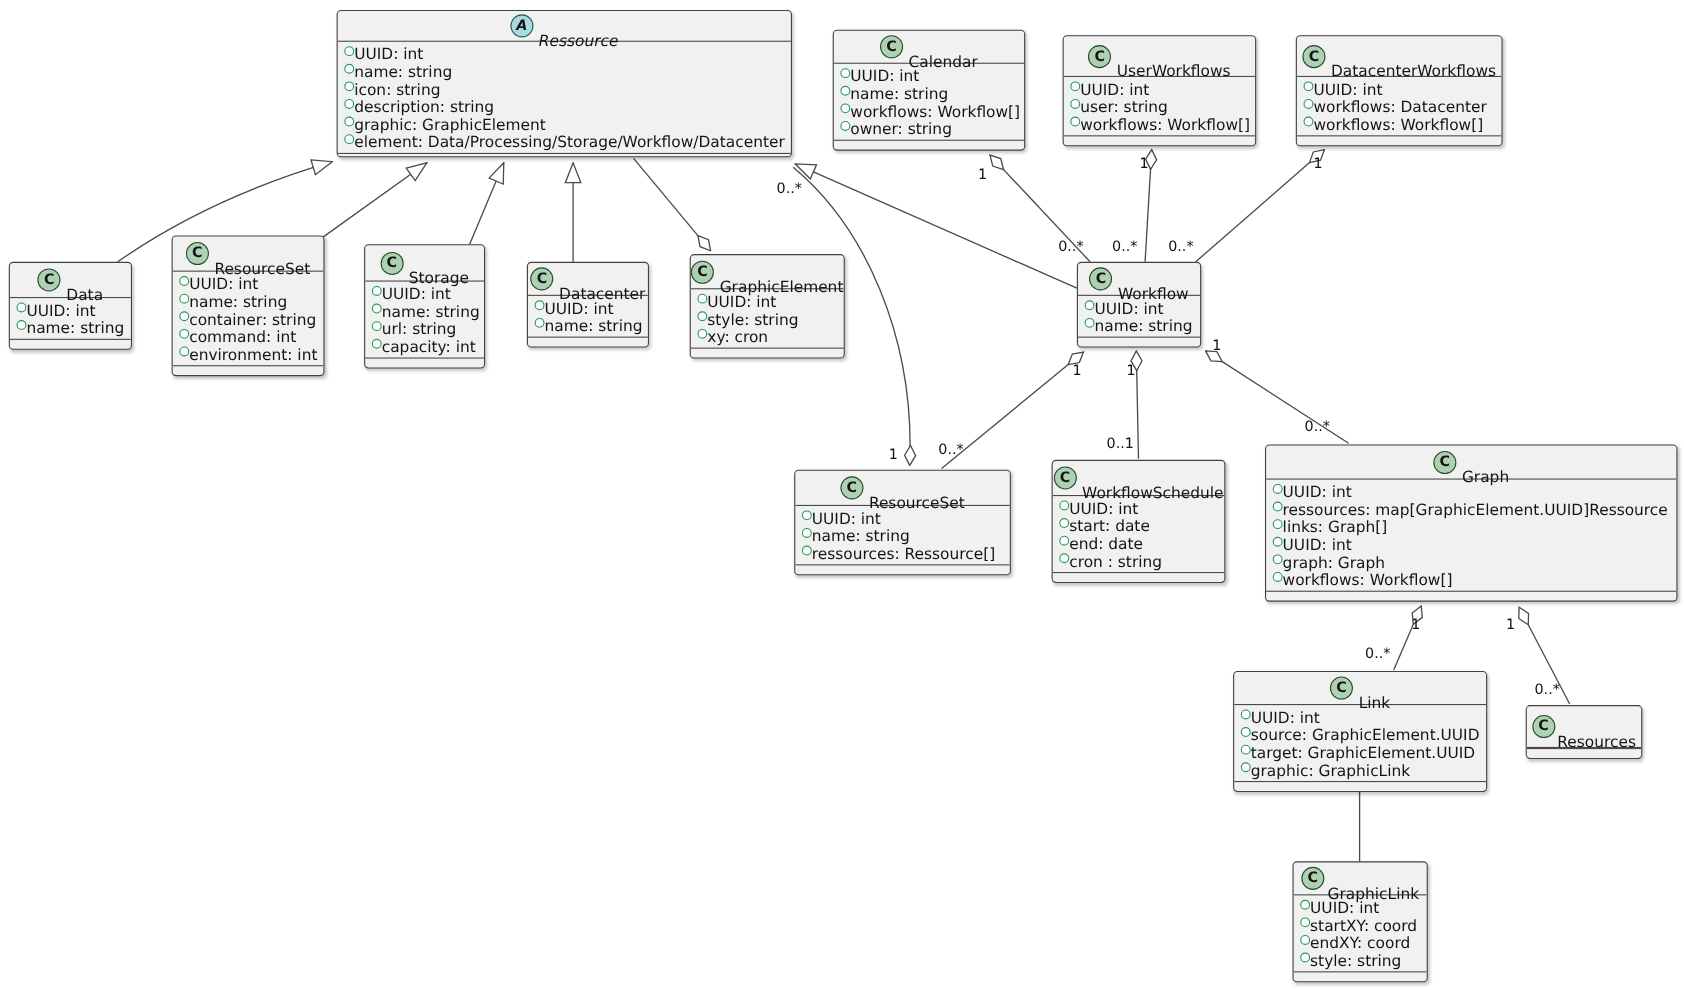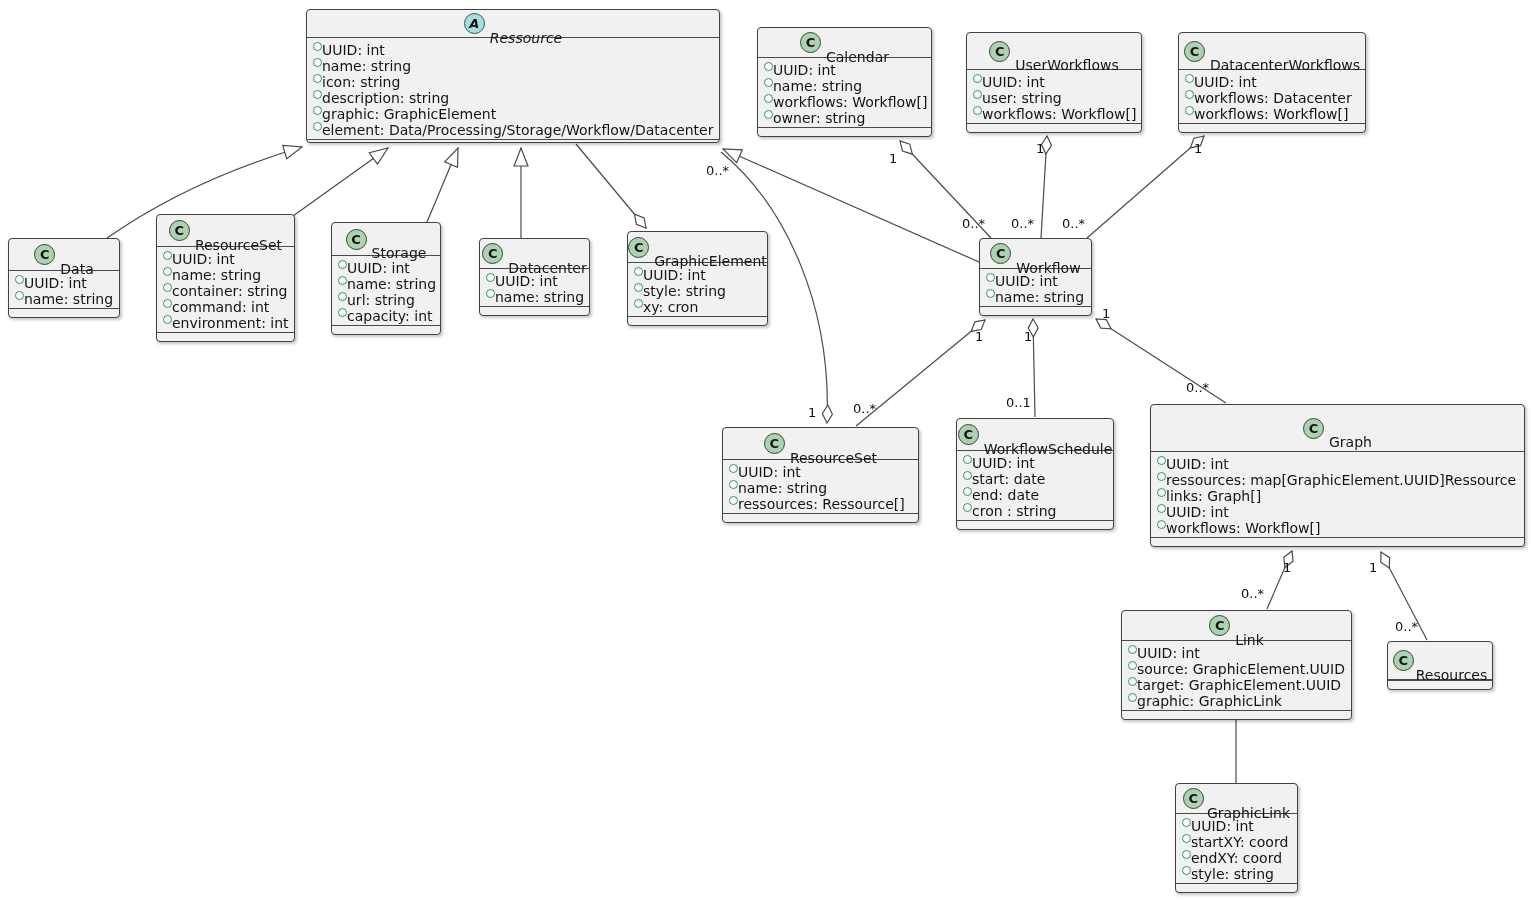--- a/index.html
+++ b/index.html
@@ -380,20 +380,24 @@
       <div class="attr">
           <span class="dot"></span>
           <span>links: Graph[]</span>
         </div>
       <div class="attr">
           <span class="dot"></span>
           <span>UUID: int</span>
         </div>
       <div class="attr">
           <span class="dot"></span>
+          <span>graph: Graph</span>
+        </div>
+      <div class="attr">
+          <span class="dot"></span>
           <span>workflows: Workflow[]</span>
         </div>
     </div>
     <div class="foot"></div>
   </div>
 
   <div class="cls" style="left:1121px;top:610px;width:231px;height:110px;">
     <div class="hdr">
       <span class="badge c">C</span>
       <span class="title">Link</span>

